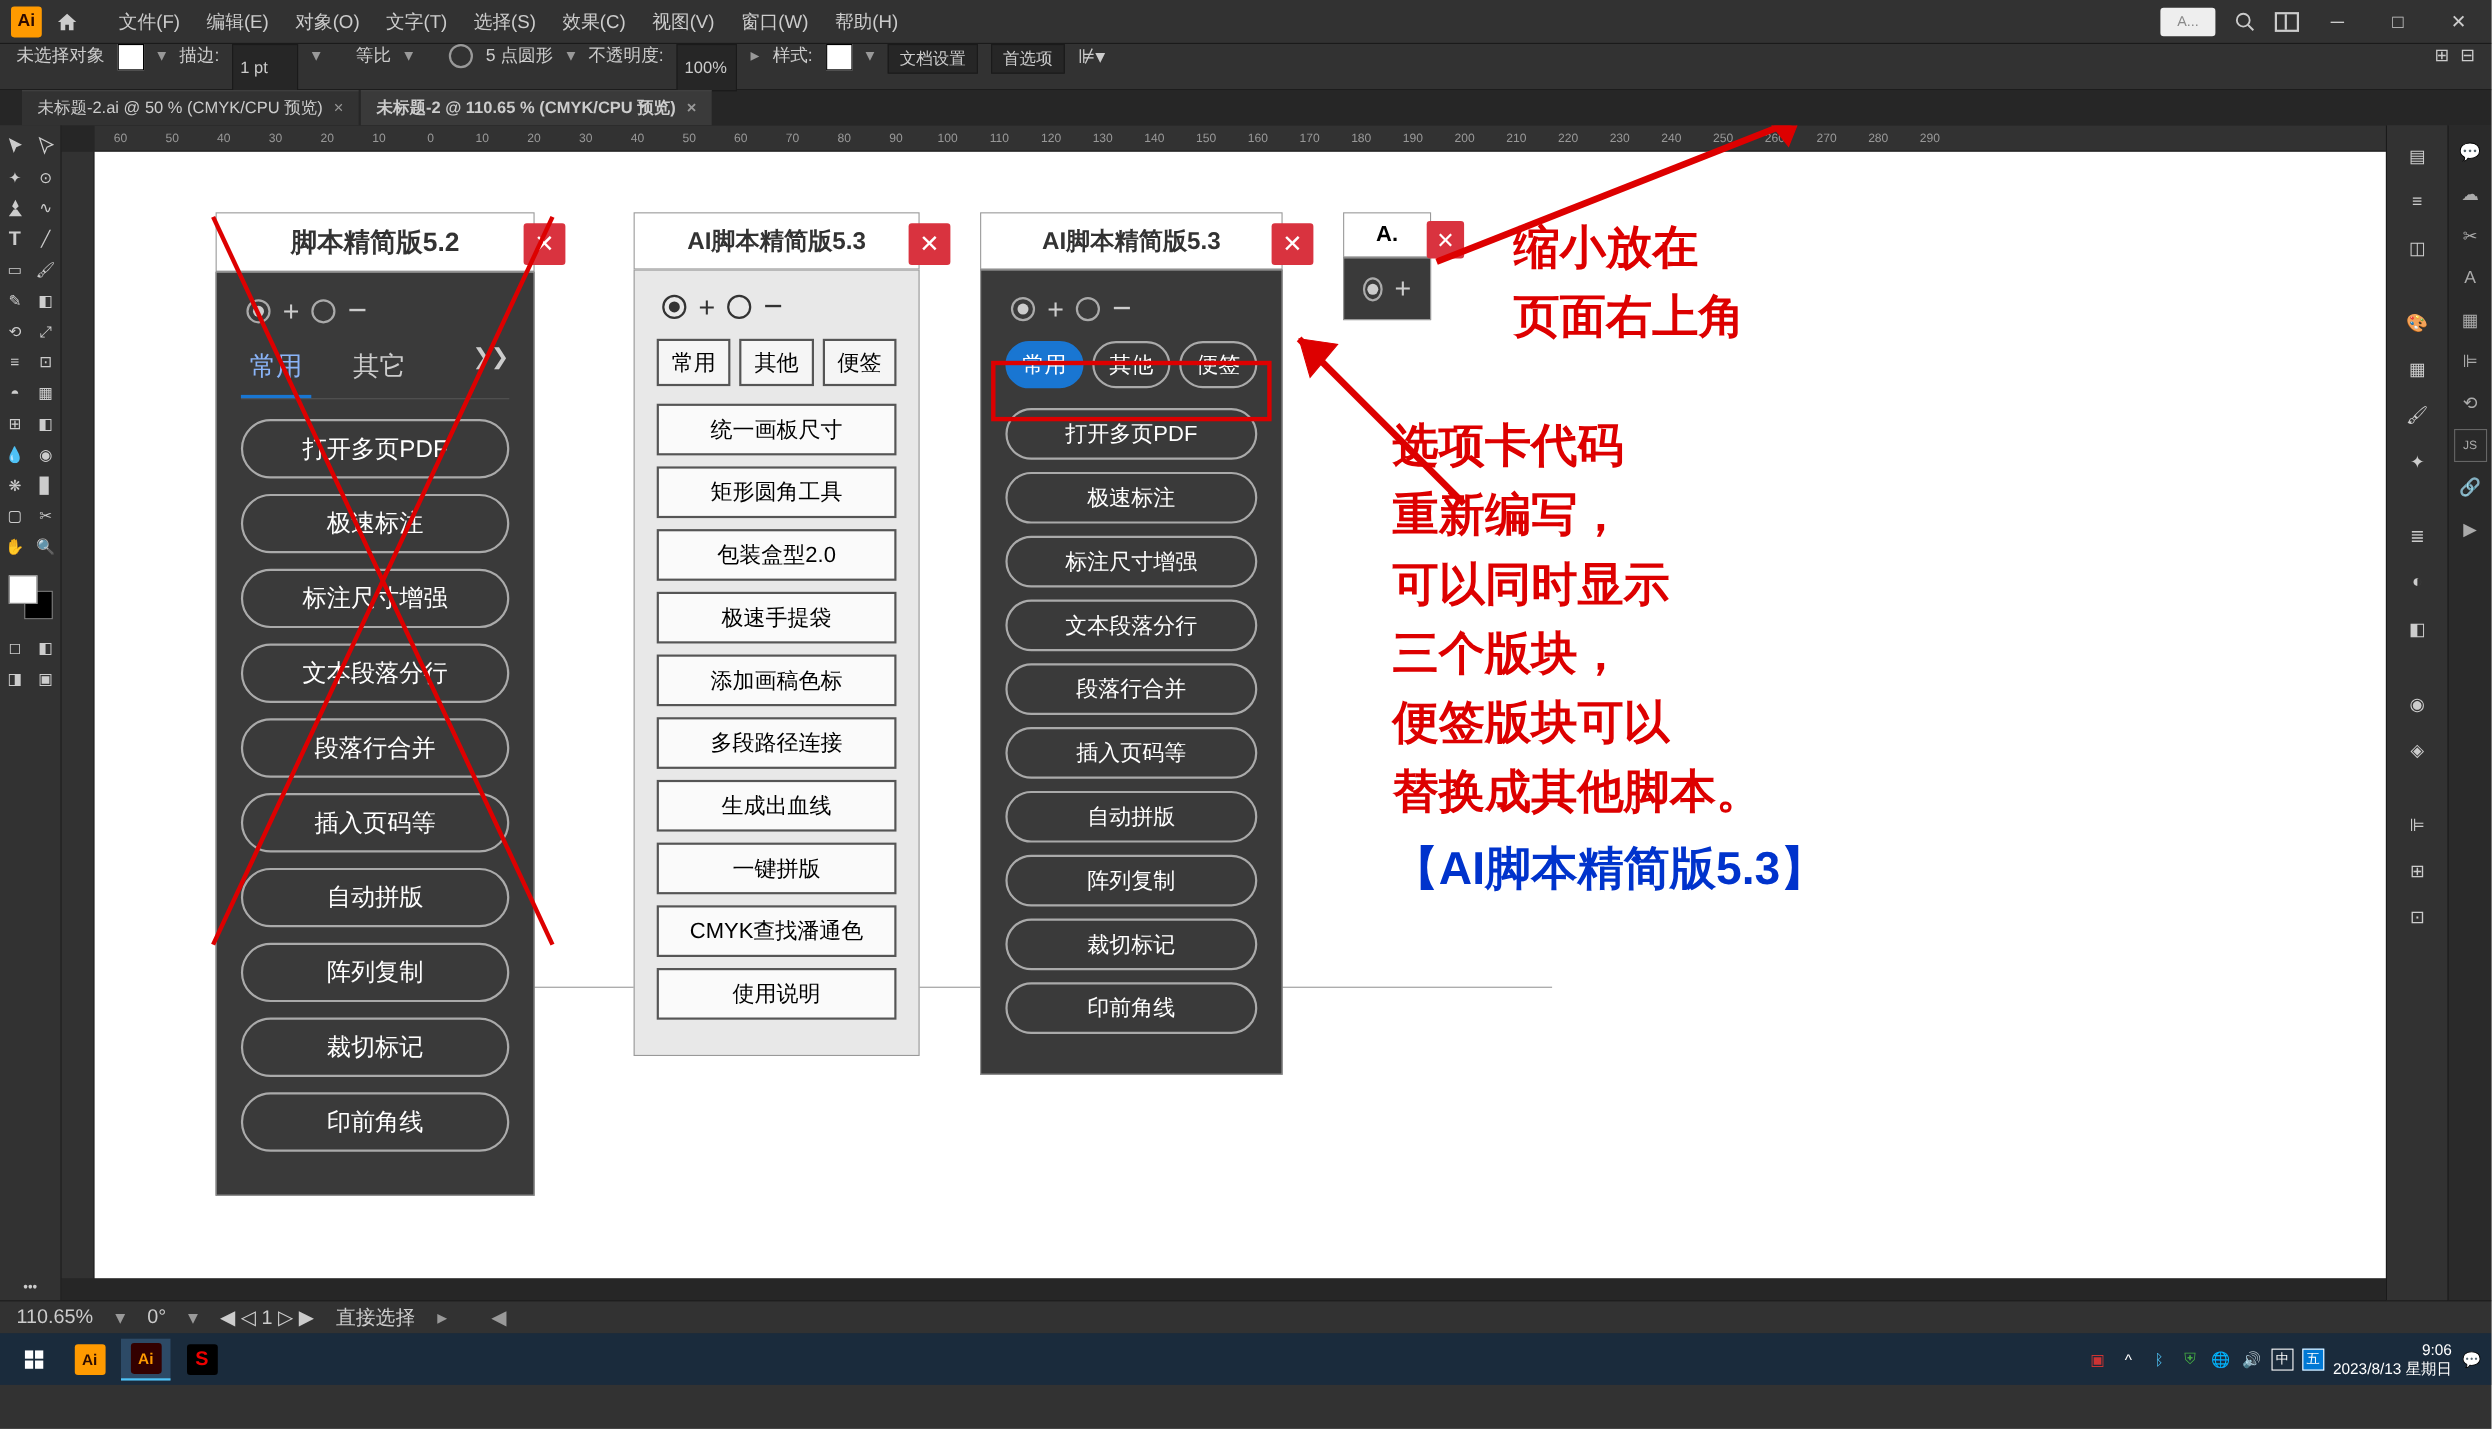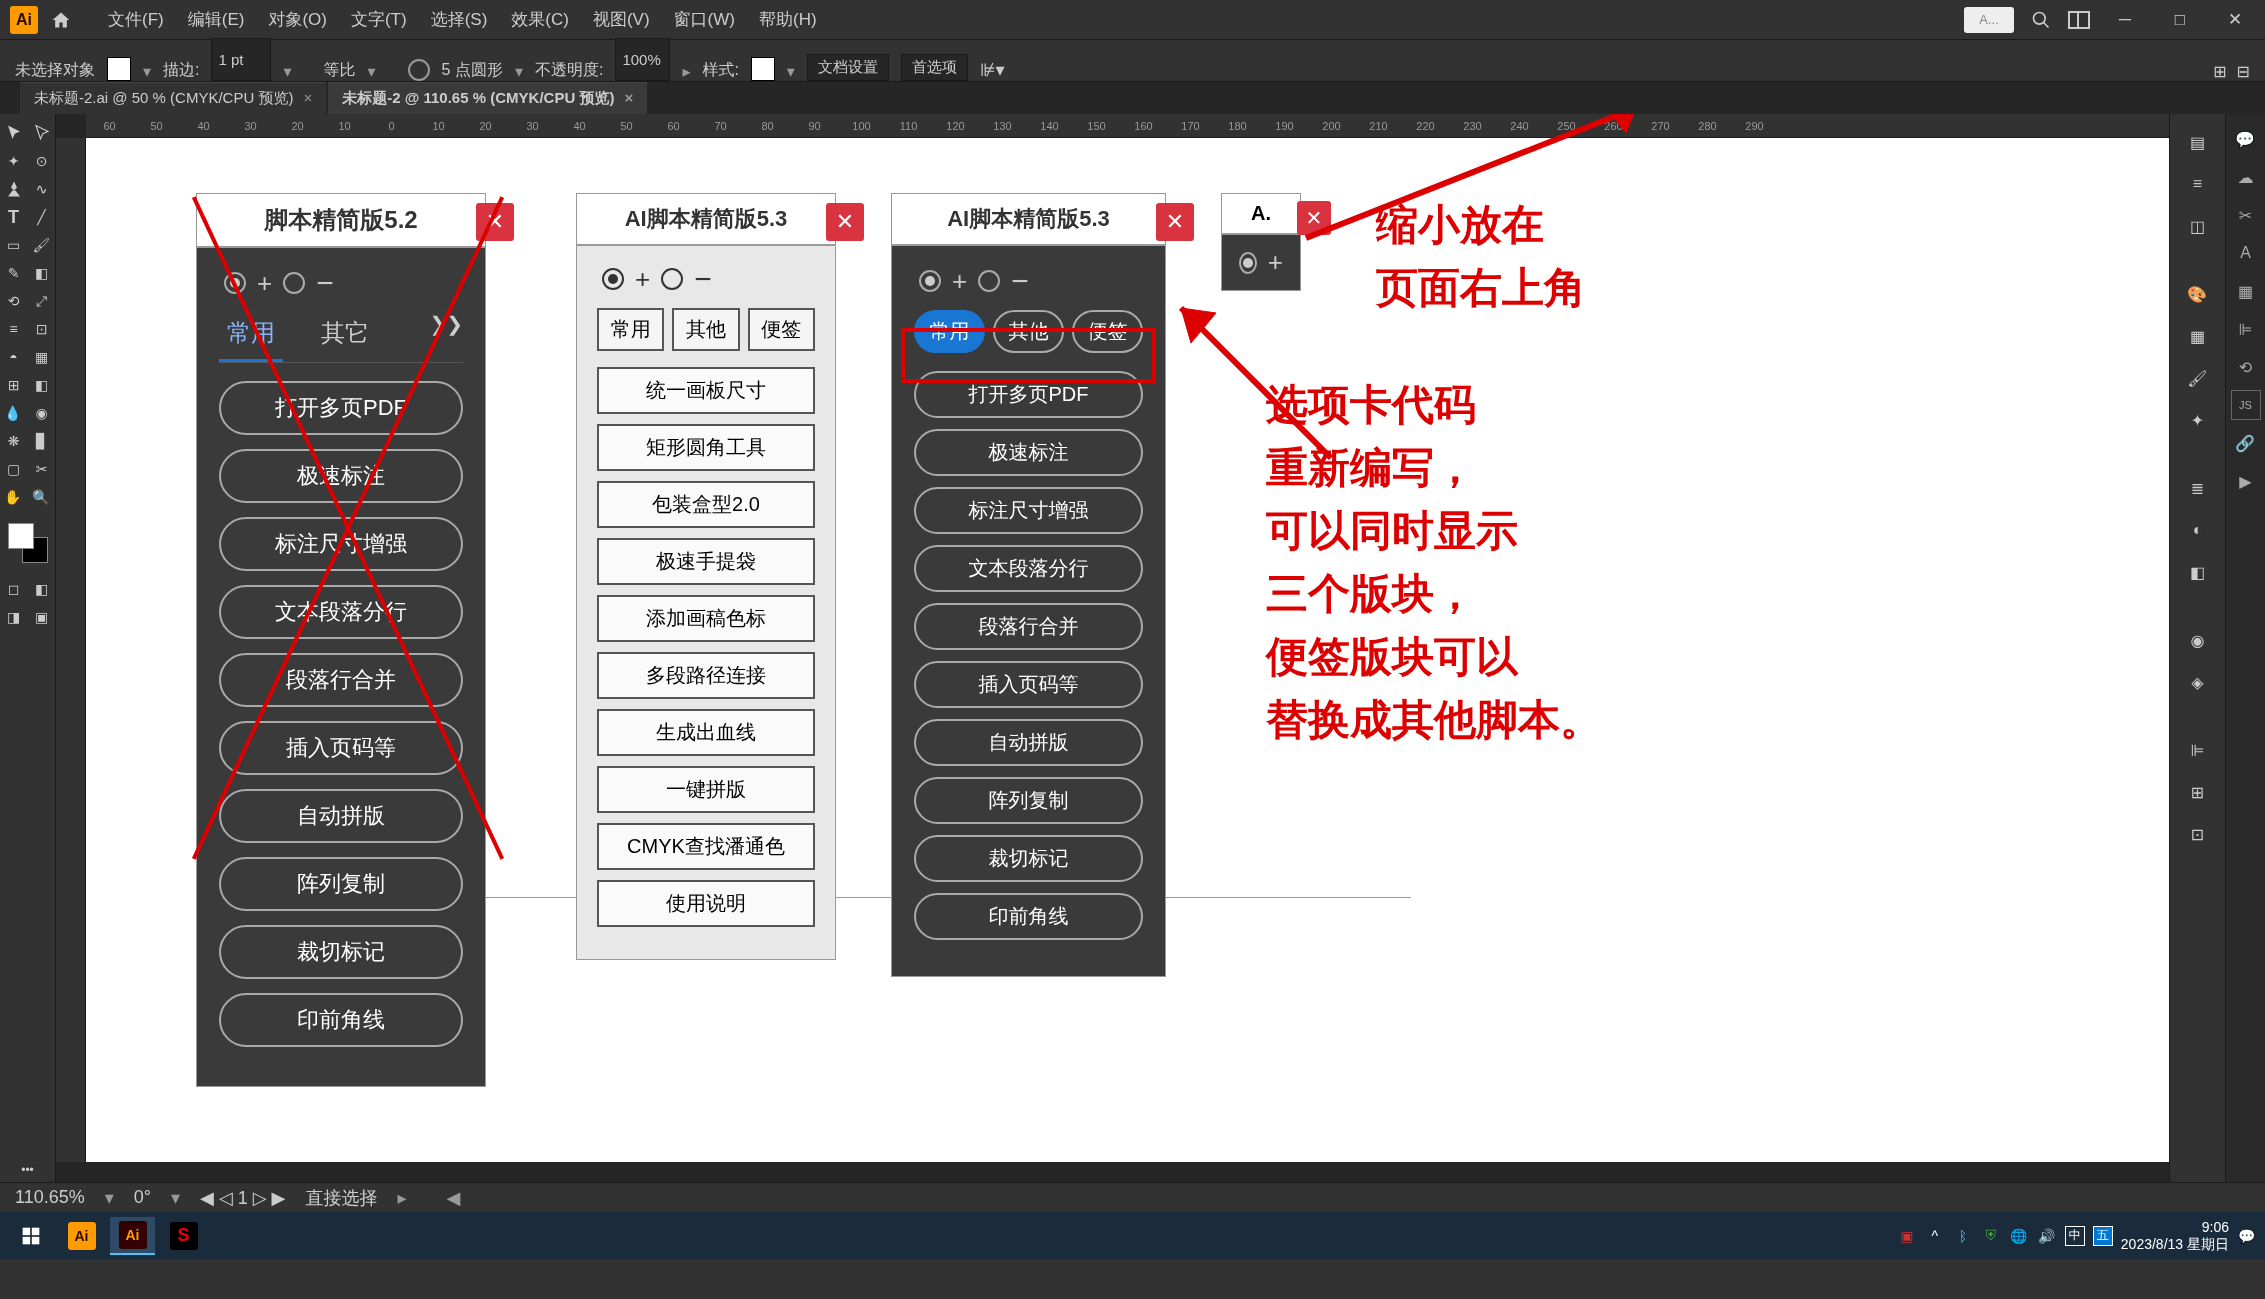--- a/index.html
+++ b/index.html
@@ -9,21 +9,21 @@
 .menubar { height: 40px; background: #323232; display: flex; align-items: center; padding: 0 10px; color: #ccc; font-size: 17px; border-bottom: 1px solid #1a1a1a; }
 .app-icon { width: 28px; height: 28px; background: #ff9a00; color: #2d0a00; font-weight: bold; display: flex; align-items: center; justify-content: center; font-size: 16px; border-radius: 3px; margin-right: 8px; }
 .home-icon { width: 30px; height: 30px; display: flex; align-items: center; justify-content: center; margin-right: 20px; cursor: pointer; }
 .menu-item { padding: 0 12px; cursor: pointer; }
 .menubar-right { margin-left: auto; display: flex; align-items: center; gap: 15px; }
 .search-box { width: 50px; height: 26px; background: #eee; border-radius: 3px; display: flex; align-items: center; justify-content: center; font-size: 13px; color: #888; }
 .search-icon { width: 24px; height: 24px; display: flex; align-items: center; justify-content: center; }
 .win-btn { width: 40px; height: 30px; display: flex; align-items: center; justify-content: center; color: #ccc; cursor: pointer; }
 
 
-.options-bar { height: 42px; background: #323232; display: flex; align-items: flex-end; padding: 0 15px; color: #ccc; font-size: 16px; border-bottom: 1px solid #1a1a1a; gap: 12px; }
+.options-bar { height: 42px; background: #323232; display: flex; align-items: flex-start; padding: 0 15px; color: #ccc; font-size: 16px; border-bottom: 1px solid #1a1a1a; gap: 12px; }
 .opt-label { font-size: 16px; }
 .opt-input { background: #262626; border: 1px solid #1a1a1a; color: #ccc; padding: 2px 6px; font-size: 15px; height: 43px; }
 .opt-swatch { width: 24px; height: 24px; background: #fff; border: 1px solid #000; }
 .opt-btn { background: #262626; border: 1px solid #1a1a1a; color: #ccc; padding: 3px 10px; font-size: 15px; }
 
 
 .doc-tabs { height: 32px; background: #262626; display: flex; align-items: flex-end; padding-left: 20px; }
 .doc-tab { background: #323232; color: #ccc; padding: 6px 14px; font-size: 15px; border-top: 1px solid #444; margin-right: 2px; cursor: pointer; }
 .doc-tab.active { background: #3a3a3a; font-weight: bold; }
 .doc-tab .close-x { margin-left: 10px; color: #999; }
@@ -407,20 +407,21 @@
       </svg>
 
       <div class="anno" style="top:235px;left:1180px;white-space:pre;">选项卡代码
 重新编写，
 可以同时显示
 三个版块，
 便签版块可以
 替换成其他脚本。</div>
       <div class="anno" style="top:55px;left:1290px;white-space:pre;">缩小放在
 页面右上角</div>
+      <div class="anno blue" style="top:620px;left:1180px;">【AI脚本精简版5.3】</div>
     </div>
   </div>
 
   <div class="right-panels">
     <div class="panel-icon">▤</div>
     <div class="panel-icon">≡</div>
     <div class="panel-icon">◫</div>
     <div style="height:20px;"></div>
     <div class="panel-icon">🎨</div>
     <div class="panel-icon">▦</div>

